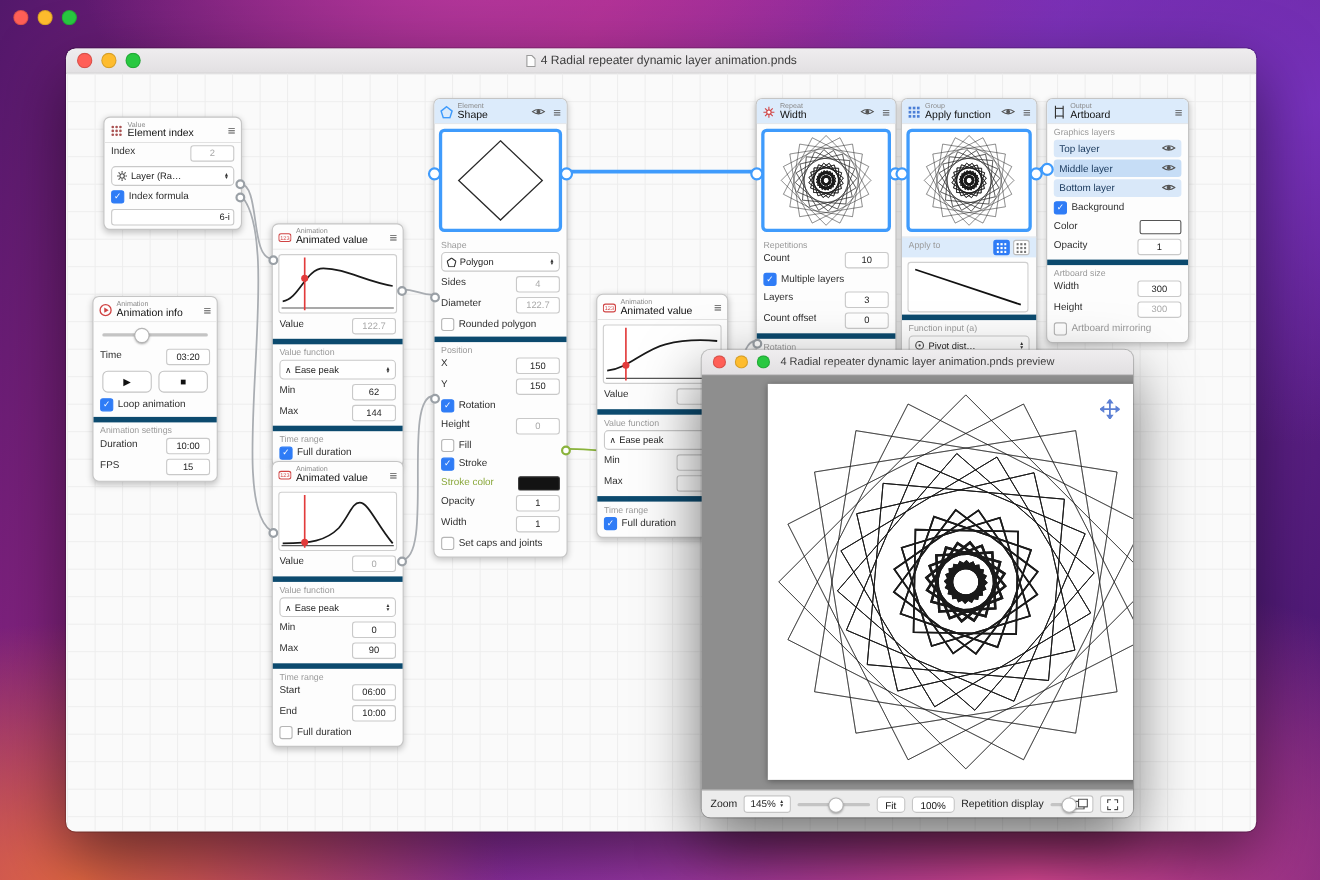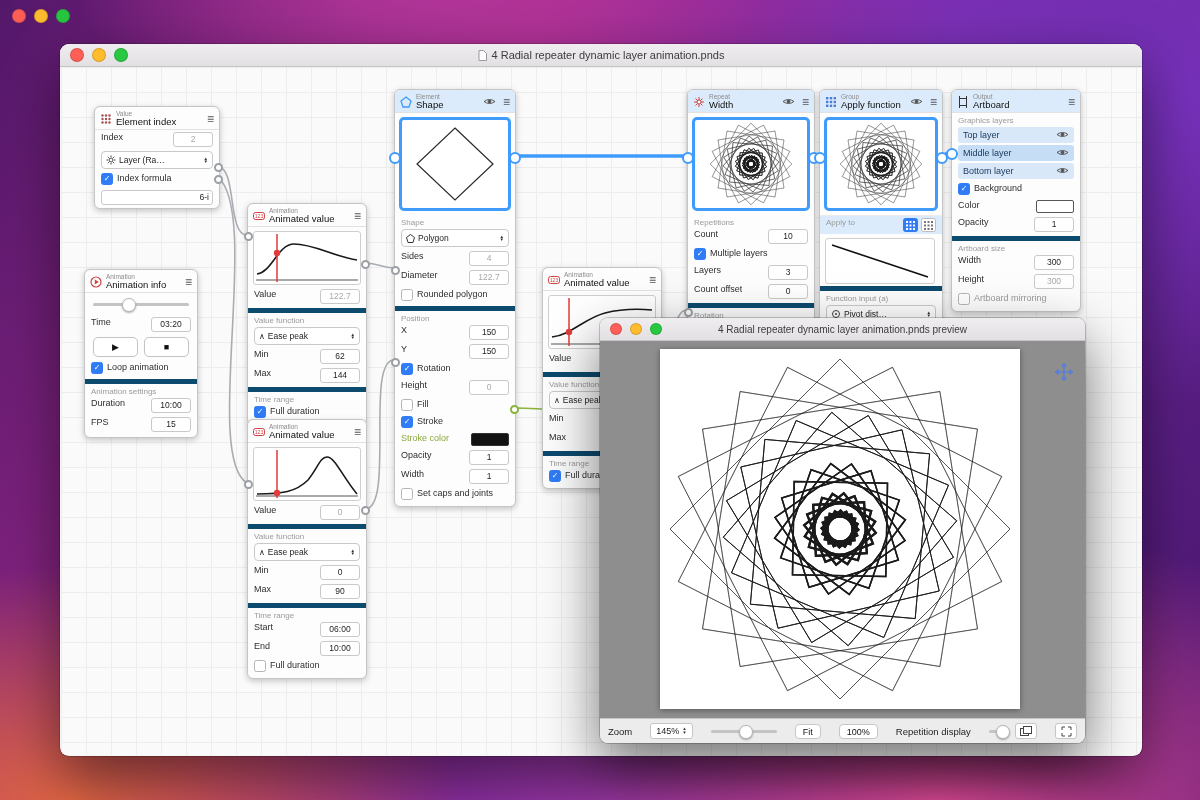--- a/index.html
+++ b/index.html
@@ -67,27 +67,27 @@
   .swatch{width:36px;height:11px;border:1px solid #555;background:#fff;border-radius:2px}
   .swatch.black{background:#131313;border-color:#333}
   .bport{position:absolute;width:8px;height:8px;border:2px solid #3f9bfc;background:#fff;border-radius:50%;z-index:4}
   .gport{position:absolute;width:5px;height:5px;border:2px solid #9aa0a6;background:#fff;border-radius:50%;z-index:4}
   .gport.grn{border-color:#8ab33c}
   .gridbtn{width:13px;height:12px;border:1px solid #bcbcbc;border-radius:2.5px;background:#fff;display:flex;align-items:center;justify-content:center}
   .gridbtn.on{background:#2f7cf6;border-color:#2f7cf6}
   .greenlbl{color:#8aa83c}
 
   
-  #preview-window{position:absolute;left:600px;top:318px;width:485px;height:425px;background:#ececec;border-radius:8px;
+  #preview-window{position:absolute;left:638px;top:318px;width:392px;height:425px;background:#ececec;border-radius:8px;
     box-shadow:0 22px 55px rgba(0,0,0,.55),0 0 0 1px rgba(0,0,0,.2);z-index:6;overflow:hidden}
   #preview-window .titlebar{height:22px}
   #preview-content{position:absolute;left:0;right:0;top:23px;bottom:24px;background:#8e8e8e;overflow:hidden}
   #artboard{position:absolute;left:60px;top:8px;width:360px;height:360px;background:#fff;box-shadow:0 1px 6px rgba(0,0,0,.4)}
   #preview-bottom{position:absolute;left:0;right:0;bottom:0;height:24px;background:#ececec;border-top:1px solid #c6c6c6;
-    display:flex;align-items:center;gap:18px;padding:0 8px;font-size:9.5px;color:#1d1d1d}
+    display:flex;align-items:center;gap:6px;padding:0 8px;font-size:9.5px;color:#1d1d1d}
   .pfield{border:1px solid #c6c6c6;background:#fff;border-radius:3px;height:14px;line-height:14px;padding:0 5px;font-size:9px;display:flex;align-items:center;gap:3px}
   .pbtn2{border:1px solid #c6c6c6;background:#fff;border-radius:4px;height:15px;line-height:15px;padding:0 7px;font-size:9px;color:#111}
   .pslider{position:relative;height:14px}
   .iconbtn{border:1px solid #c6c6c6;background:#fff;border-radius:3px;width:22px;height:16px;display:flex;align-items:center;justify-content:center;padding:0}
   #move-cursor{position:absolute;right:12px;top:22px}
 </style>
 </head>
 <body>
 
 <div id="bg-traffic" class="traffic">

